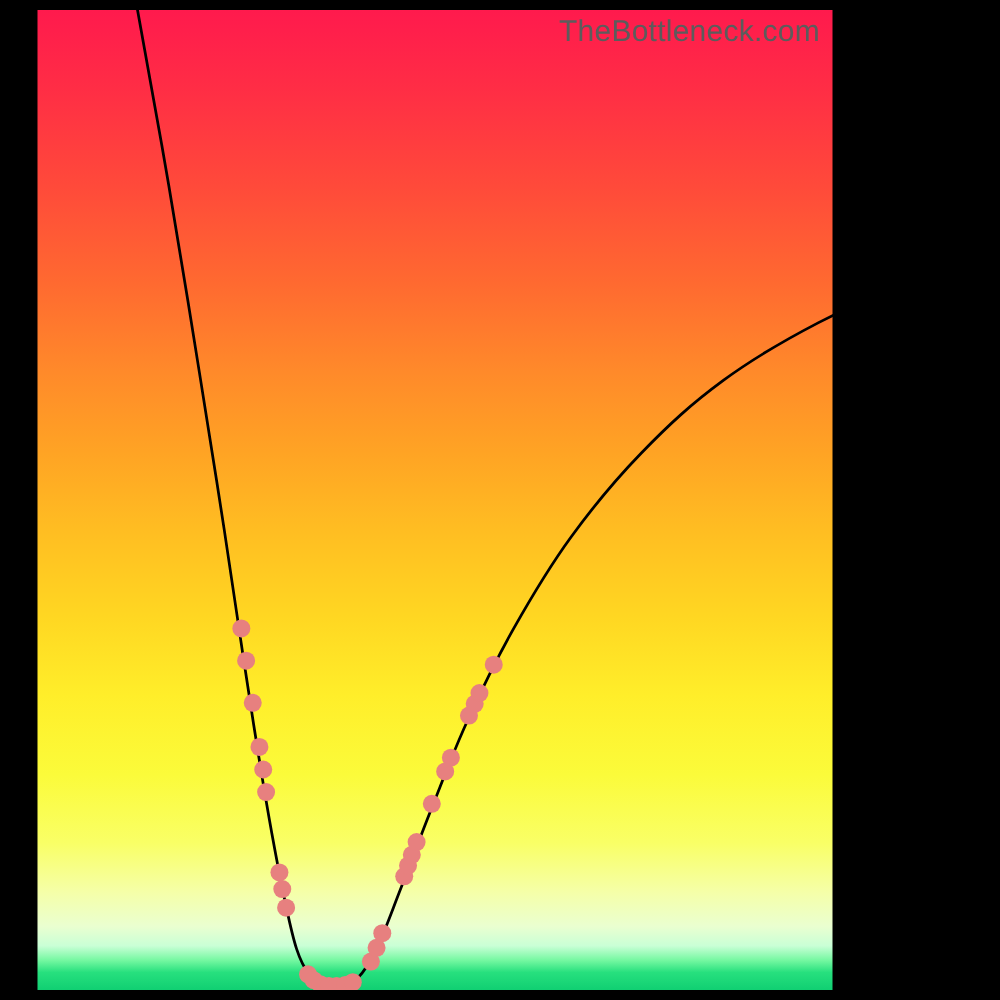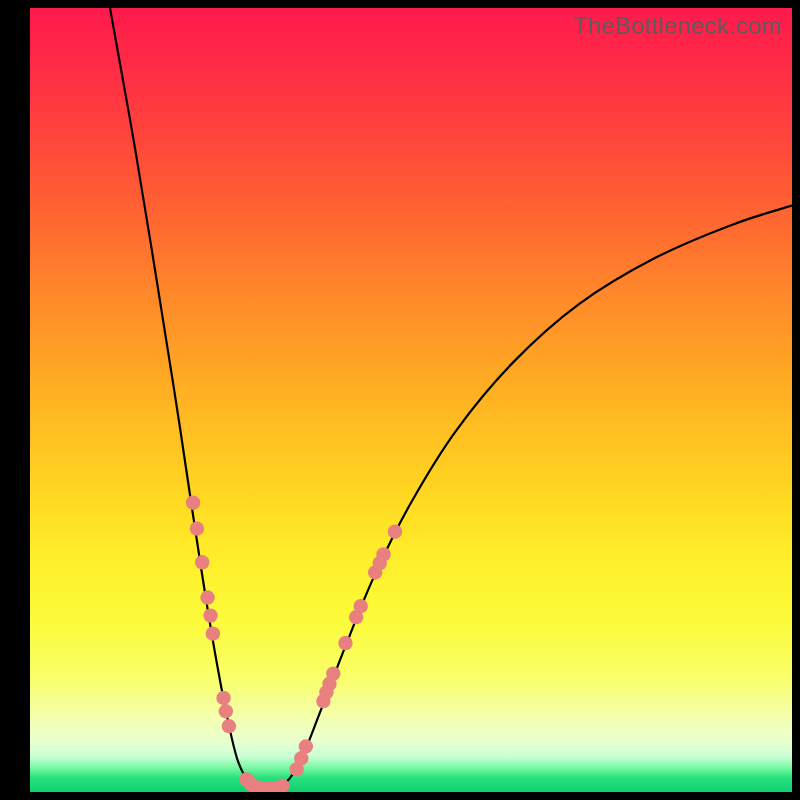--- a/index.html
+++ b/index.html
@@ -14,21 +14,21 @@
   .frame {
     position: relative;
     width: 800px;
     height: 800px;
     background: #000;
   }
   .plot {
     position: absolute;
     left: 30px;
     top: 8px;
-    width: 762px;
+    width: 636px;
     height: 784px;
     background: linear-gradient(
       to bottom,
       #ff1a4d 0%,
       #ff2d45 8%,
       #ff4a3a 18%,
       #ff6a30 28%,
       #ff8a2a 37%,
       #ffa324 45%,
       #ffbd22 53%,

